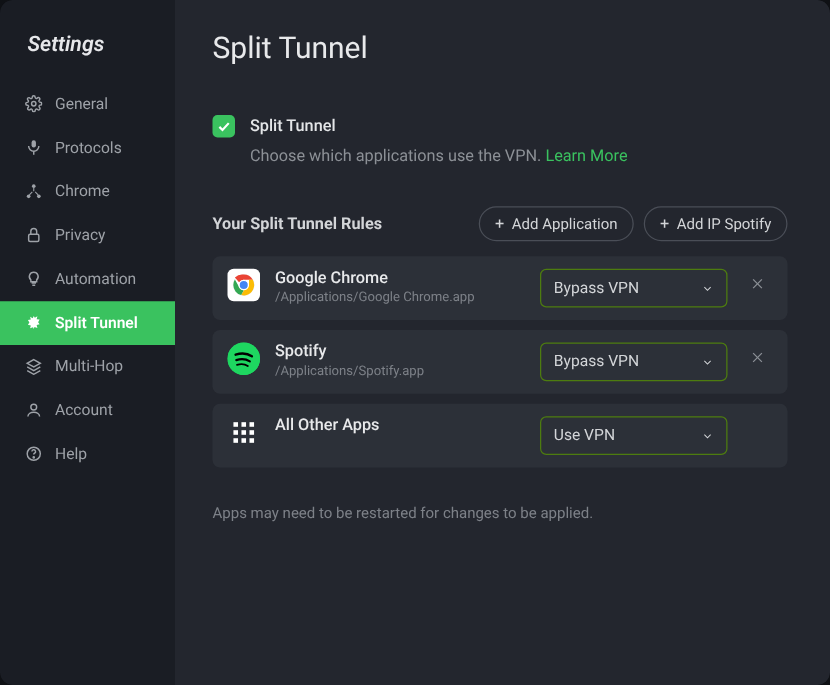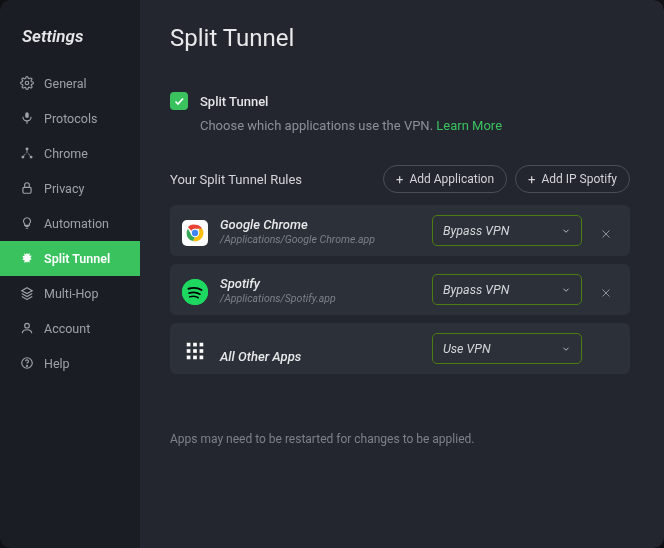--- a/index.html
+++ b/index.html
@@ -79,42 +79,41 @@
   .chk svg { width: 12px; height: 12px; }
   .toggle-label { color: #e4e6e8; font-size: 13px; font-weight: 500; }
   .toggle-desc { color: #8c9096; font-size: 13px; margin-left: 30px; margin-bottom: 32px; }
   .toggle-desc a { color: #3ac25f; text-decoration: none; cursor: pointer; }
   .rules-header {
     display: flex;
     align-items: center;
     justify-content: space-between;
     margin-bottom: 12px;
   }
-  .rules-title { color: #d3d5d8; font-size: 13px; font-weight: 400; }
+  .rules-title { color: #d3d5d8; font-size: 13px; font-weight: 700; }
   .rules-actions { display: flex; gap: 8px; }
   .pill-btn {
     border: 1px solid #4a4e57;
     border-radius: 16px;
     background: transparent;
     color: #d3d5d8;
     font-size: 12px;
     padding: 6px 12px;
     display: flex; align-items: center; gap: 6px;
     cursor: pointer;
   }
   .pill-btn .plus { font-size: 13px; line-height: 1; }
   .rule {
     background: #2c3038;
     border-radius: 6px;
     padding: 10px 12px;
     display: flex;
-    align-items: flex-end;
+    align-items: flex-start;
     gap: 12px;
     margin-bottom: 8px;
-    font-style: italic;
   }
   .app-icon {
     width: 26px; height: 26px;
     border-radius: 5px;
     display: flex; align-items: center; justify-content: center;
     flex-shrink: 0;
   }
   .app-info { flex: 1; min-width: 0; }
   .app-name { color: #e8e9eb; font-size: 13px; font-weight: 500; }
   .app-path { color: #7d8188; font-size: 10.5px; margin-top: 1px; }
@@ -132,21 +131,21 @@
   .select svg { width: 10px; height: 10px; }
   .close-btn {
     width: 24px; height: 24px;
     display: flex; align-items: center; justify-content: center;
     color: #8c9096; cursor: pointer;
   }
   .close-btn svg { width: 12px; height: 12px; }
   .footer-note {
     color: #7d8188;
     font-size: 12px;
-    margin-top: 50px;
+    margin-top: 21px;
   }
   
   .chrome-bg { background: #fff; }
   .spotify-bg { background: #1ed760; border-radius: 50%; }
   .grid-bg { background: transparent; }
 </style>
 </head>
 <body>
 
 <div class="sidebar">

